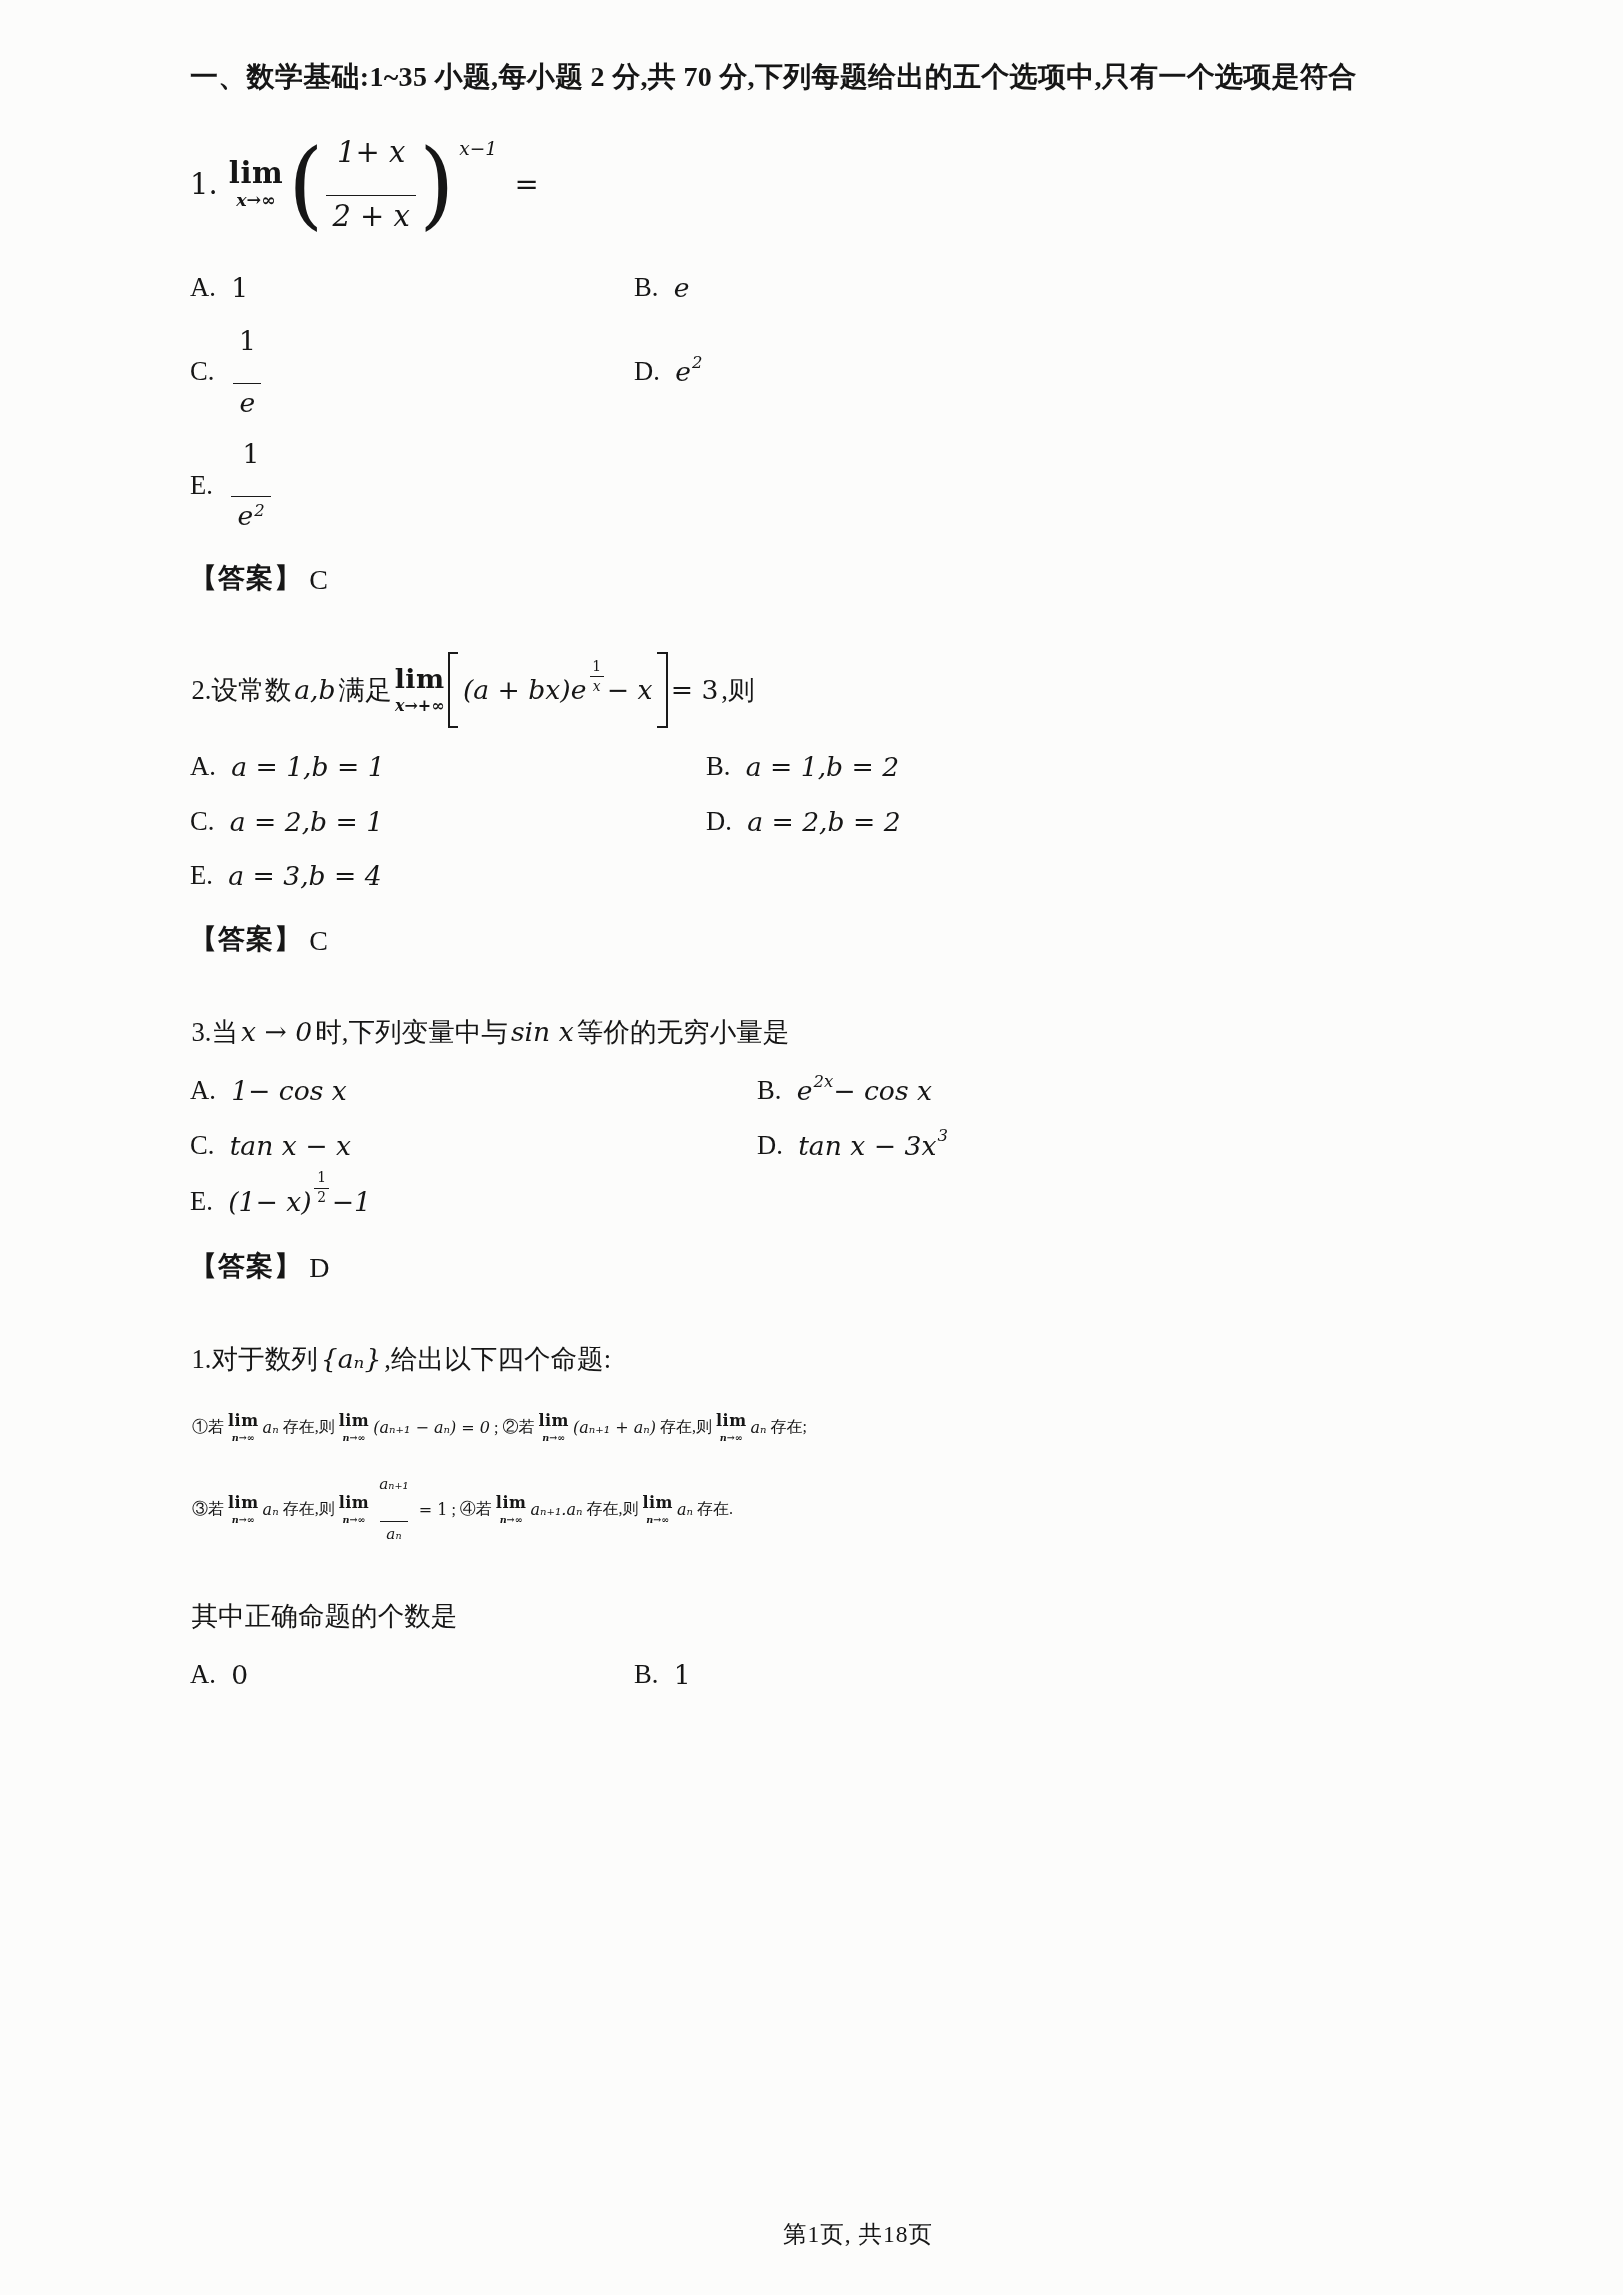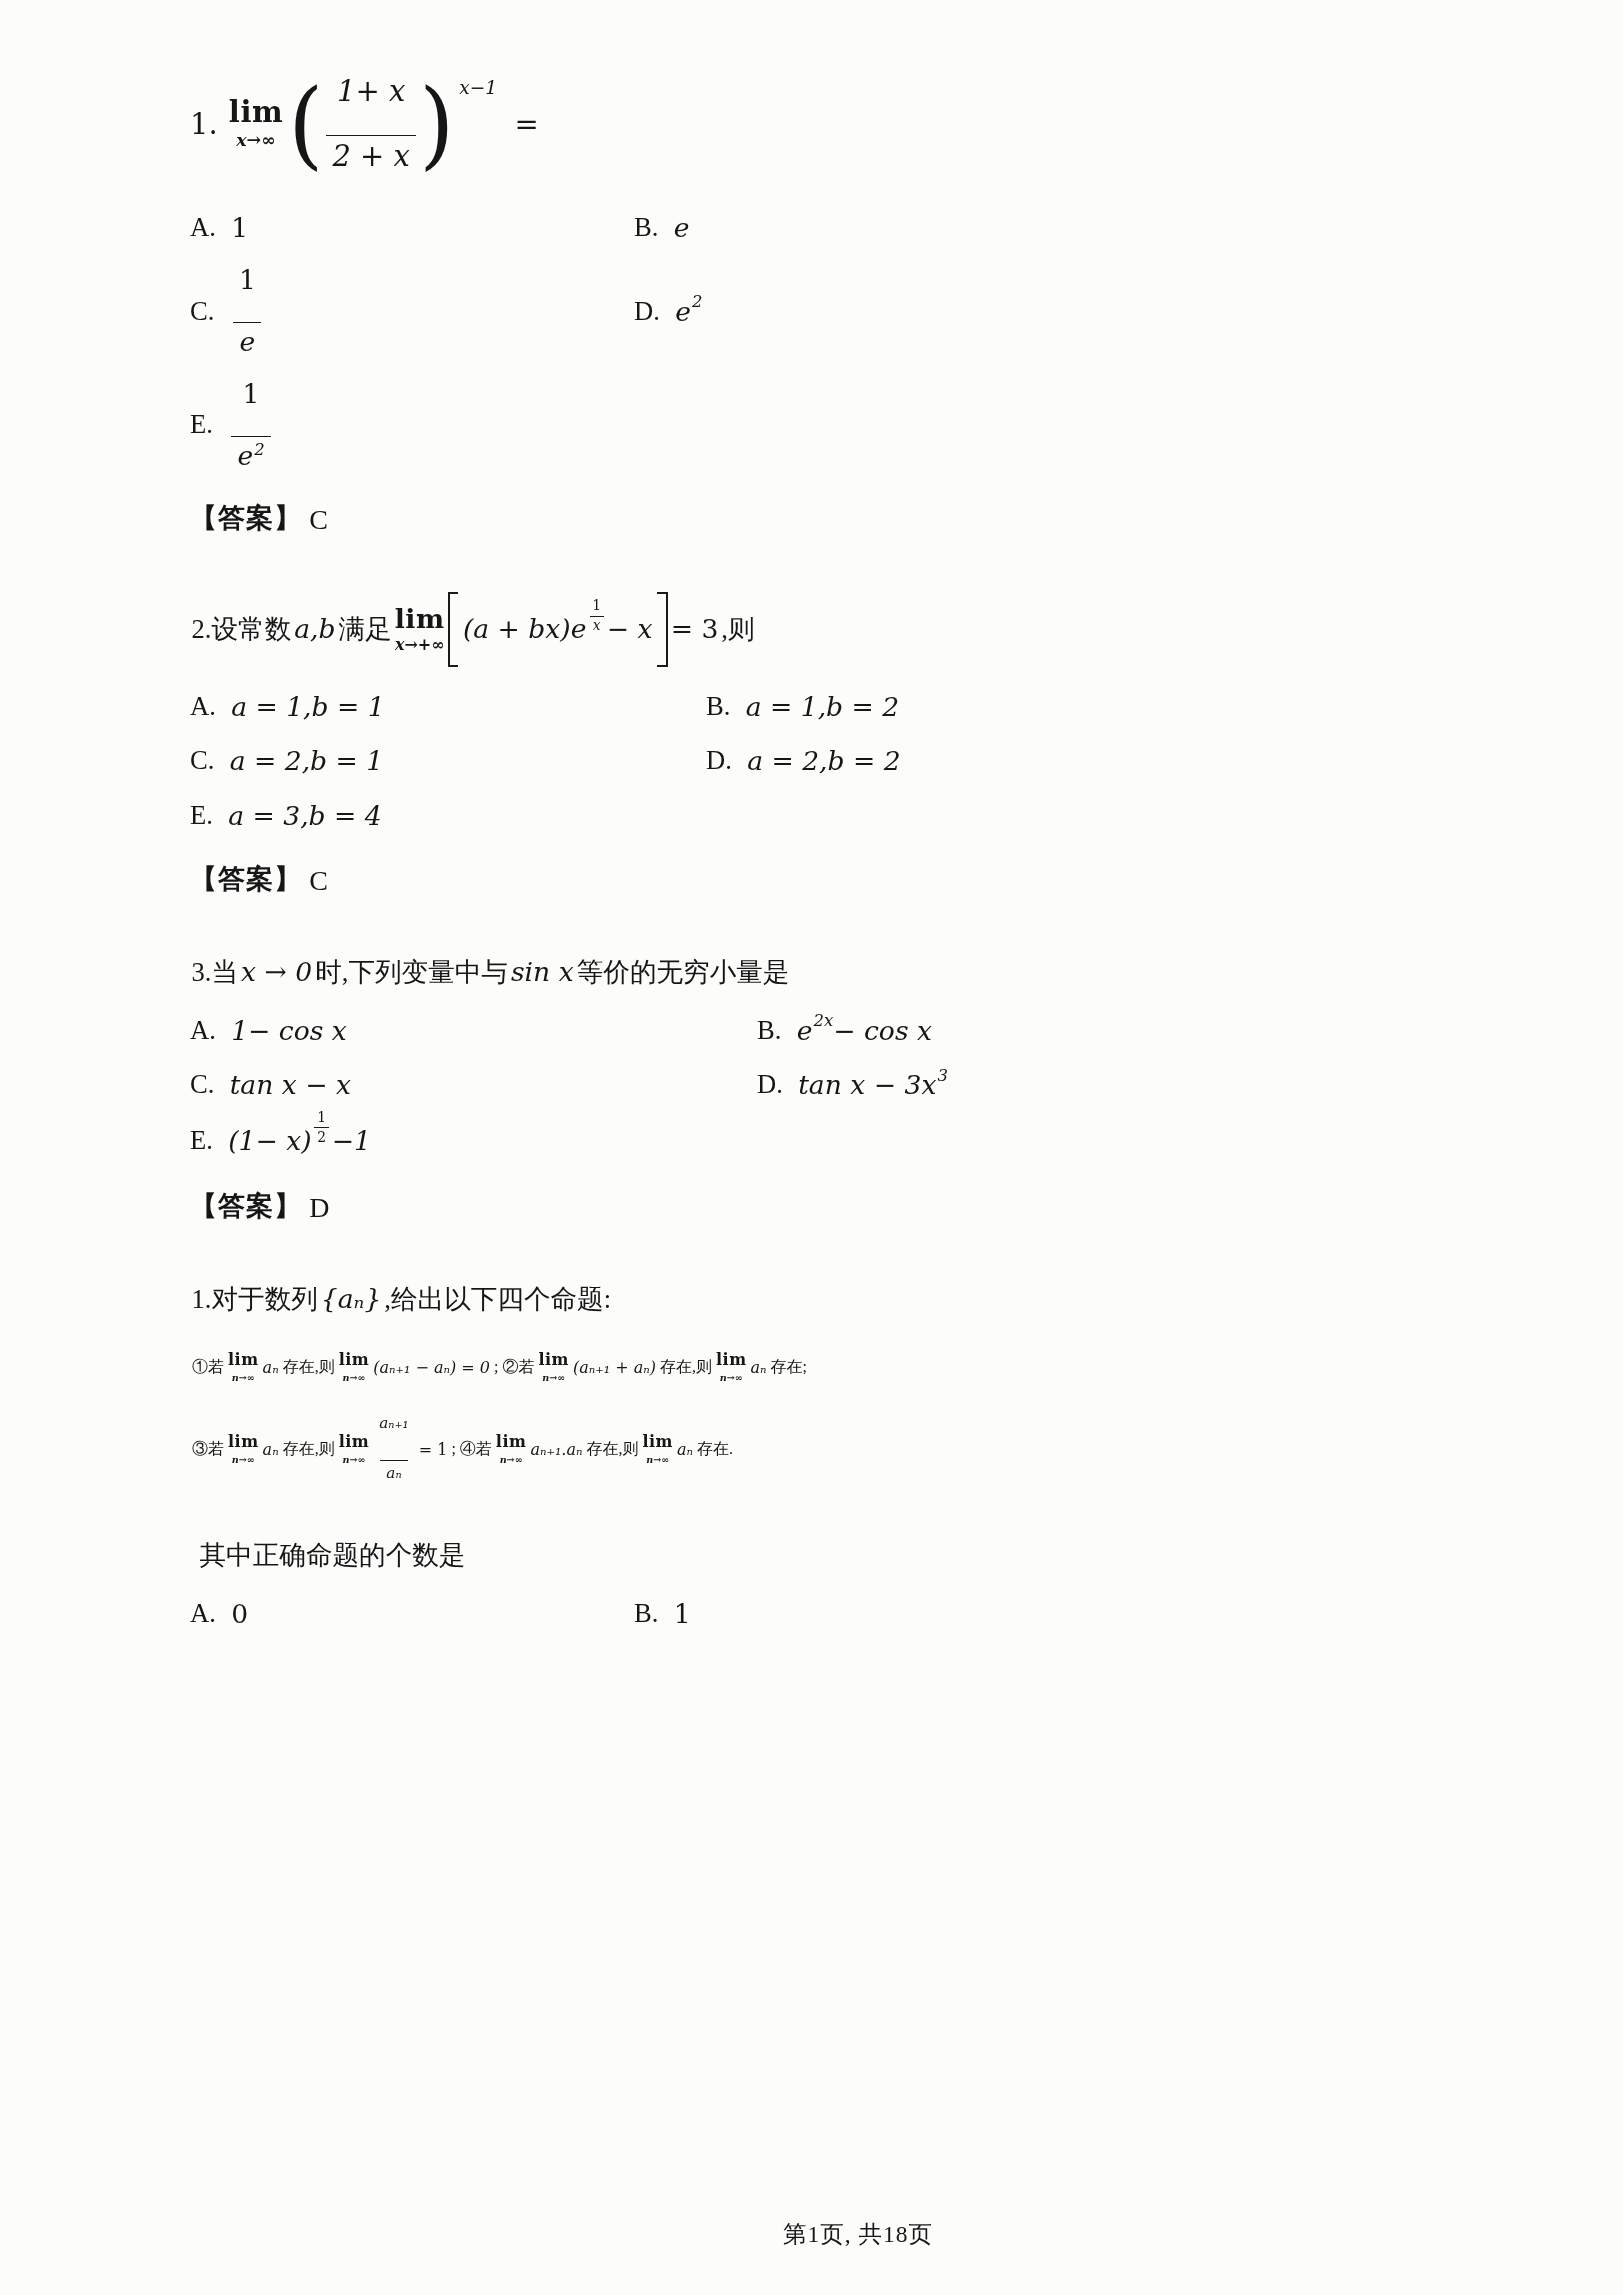--- a/index.html
+++ b/index.html
@@ -65,29 +65,30 @@
   
   .supfrac { display:inline-flex; flex-direction:column; align-items:center; font-size:0.52em; line-height:1; position:relative; top:-0.95em; font-style:normal; margin:0 2.6px; }
   .supfrac .fn { padding:0 3.1px 2.6px; }
   .supfrac .fd { border-top:1px solid #1a1a1a; padding:2.6px 3.1px 0; }
 
   
   .props { margin-top:34px; font-size:16px; display:flex; align-items:center; white-space:nowrap; }
   .props > span { margin:0 2px; }
   .props .frac { font-size:0.95em; }
 
-  .stem2 { margin-top:54px;margin-left:8px; }
+  .stem2 { margin-top:54px; }
 
   
   .pgfoot { margin-top:auto; align-self:center; font-size:23.5px; letter-spacing:1px; }
 </style>
 </head>
 <body>
 
 <header class="hdr">
+  <div>一、数学基础:1~35 小题,每小题 2 分,共 70 分,下列每题给出的五个选项中,只有一个选项是符合</div>
 </header>
 
 <div class="formula math">
   <span class="qnum">1.</span>
   <span class="limop">
     <span class="lw">lim</span>
     <span class="ls">x→∞</span>
   </span>
   <span class="bigp">(</span>
   <span class="frac it">

